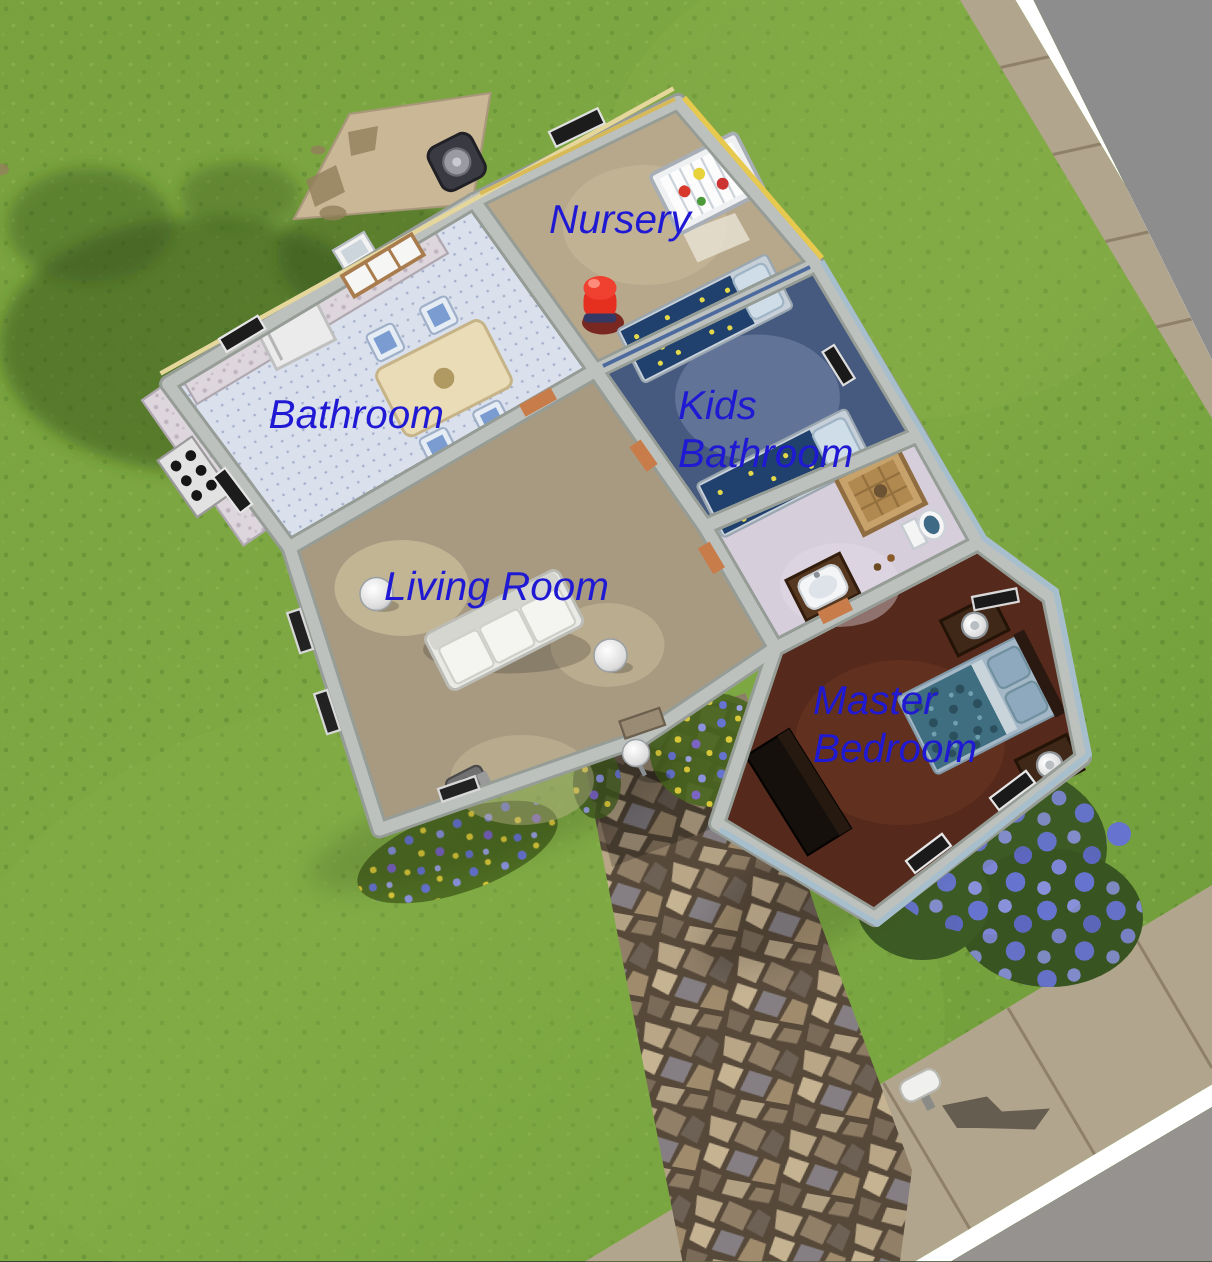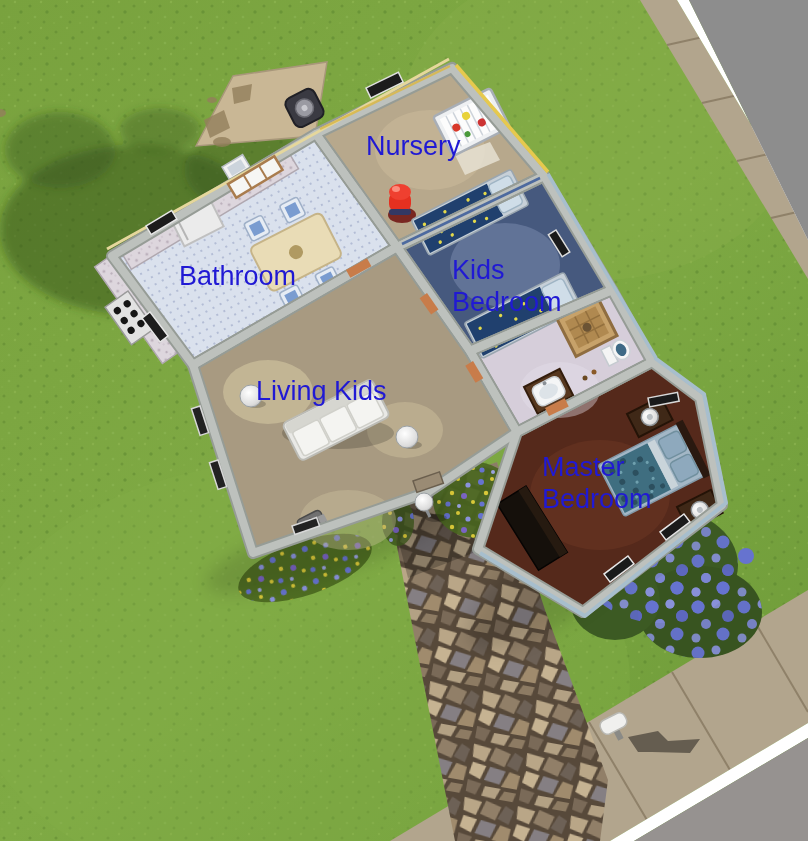--- a/index.html
+++ b/index.html
@@ -1,21 +1,21 @@
 <!DOCTYPE html>
 <html><head>
 <meta charset="utf-8">
 <style>
   html,body{margin:0;padding:0;background:#222;}
   #stage{position:relative;width:808px;height:841px;overflow:hidden;
          font-family:"Liberation Sans",sans-serif;}
   #stage svg{position:absolute;left:0;top:0;}
   .room-label{position:absolute;font-size:27px;line-height:32px;color:#2019d4;
               white-space:pre-line;letter-spacing:0px;user-select:none;
-              font-family:"Liberation Sans",sans-serif;}
+              font-family:"Liberation Sans",sans-serif;font-style:italic;}
 </style>
 </head>
 <body>
 
 <div id="stage">
 <svg width="808" height="841" viewBox="0 0 808 841">
   <defs>
     <linearGradient id="grassGrad" x1="0" y1="0" x2="1" y2="1">
       <stop offset="0" stop-color="#79a23e"></stop>
       <stop offset="0.5" stop-color="#7faa44"></stop>
@@ -478,17 +478,17 @@
     <g transform="translate(598,723) rotate(-27)">
       <rect x="10" y="14" width="6" height="11" fill="#8a8a86"></rect>
       <rect x="0" y="0" width="27" height="15" rx="6" fill="#f0f0ee" stroke="#b9b9b4" stroke-width="1.5"></rect>
     </g>
   </g>
 </svg>
 
 <div class="room-label" style="left:366px;top:130px;">Nursery</div>
 <div class="room-label" style="left:179px;top:260px;">Bathroom</div>
 <div class="room-label" style="left:452px;top:254px;">Kids
-Bedroom</div>
-<div class="room-label" style="left:256px;top:375px;">Living Kids</div>
+Bathroom</div>
+<div class="room-label" style="left:256px;top:375px;">Living Room</div>
 <div class="room-label" style="left:542px;top:451px;">Master
 Bedroom</div>
 </div>
 
 </body></html>

